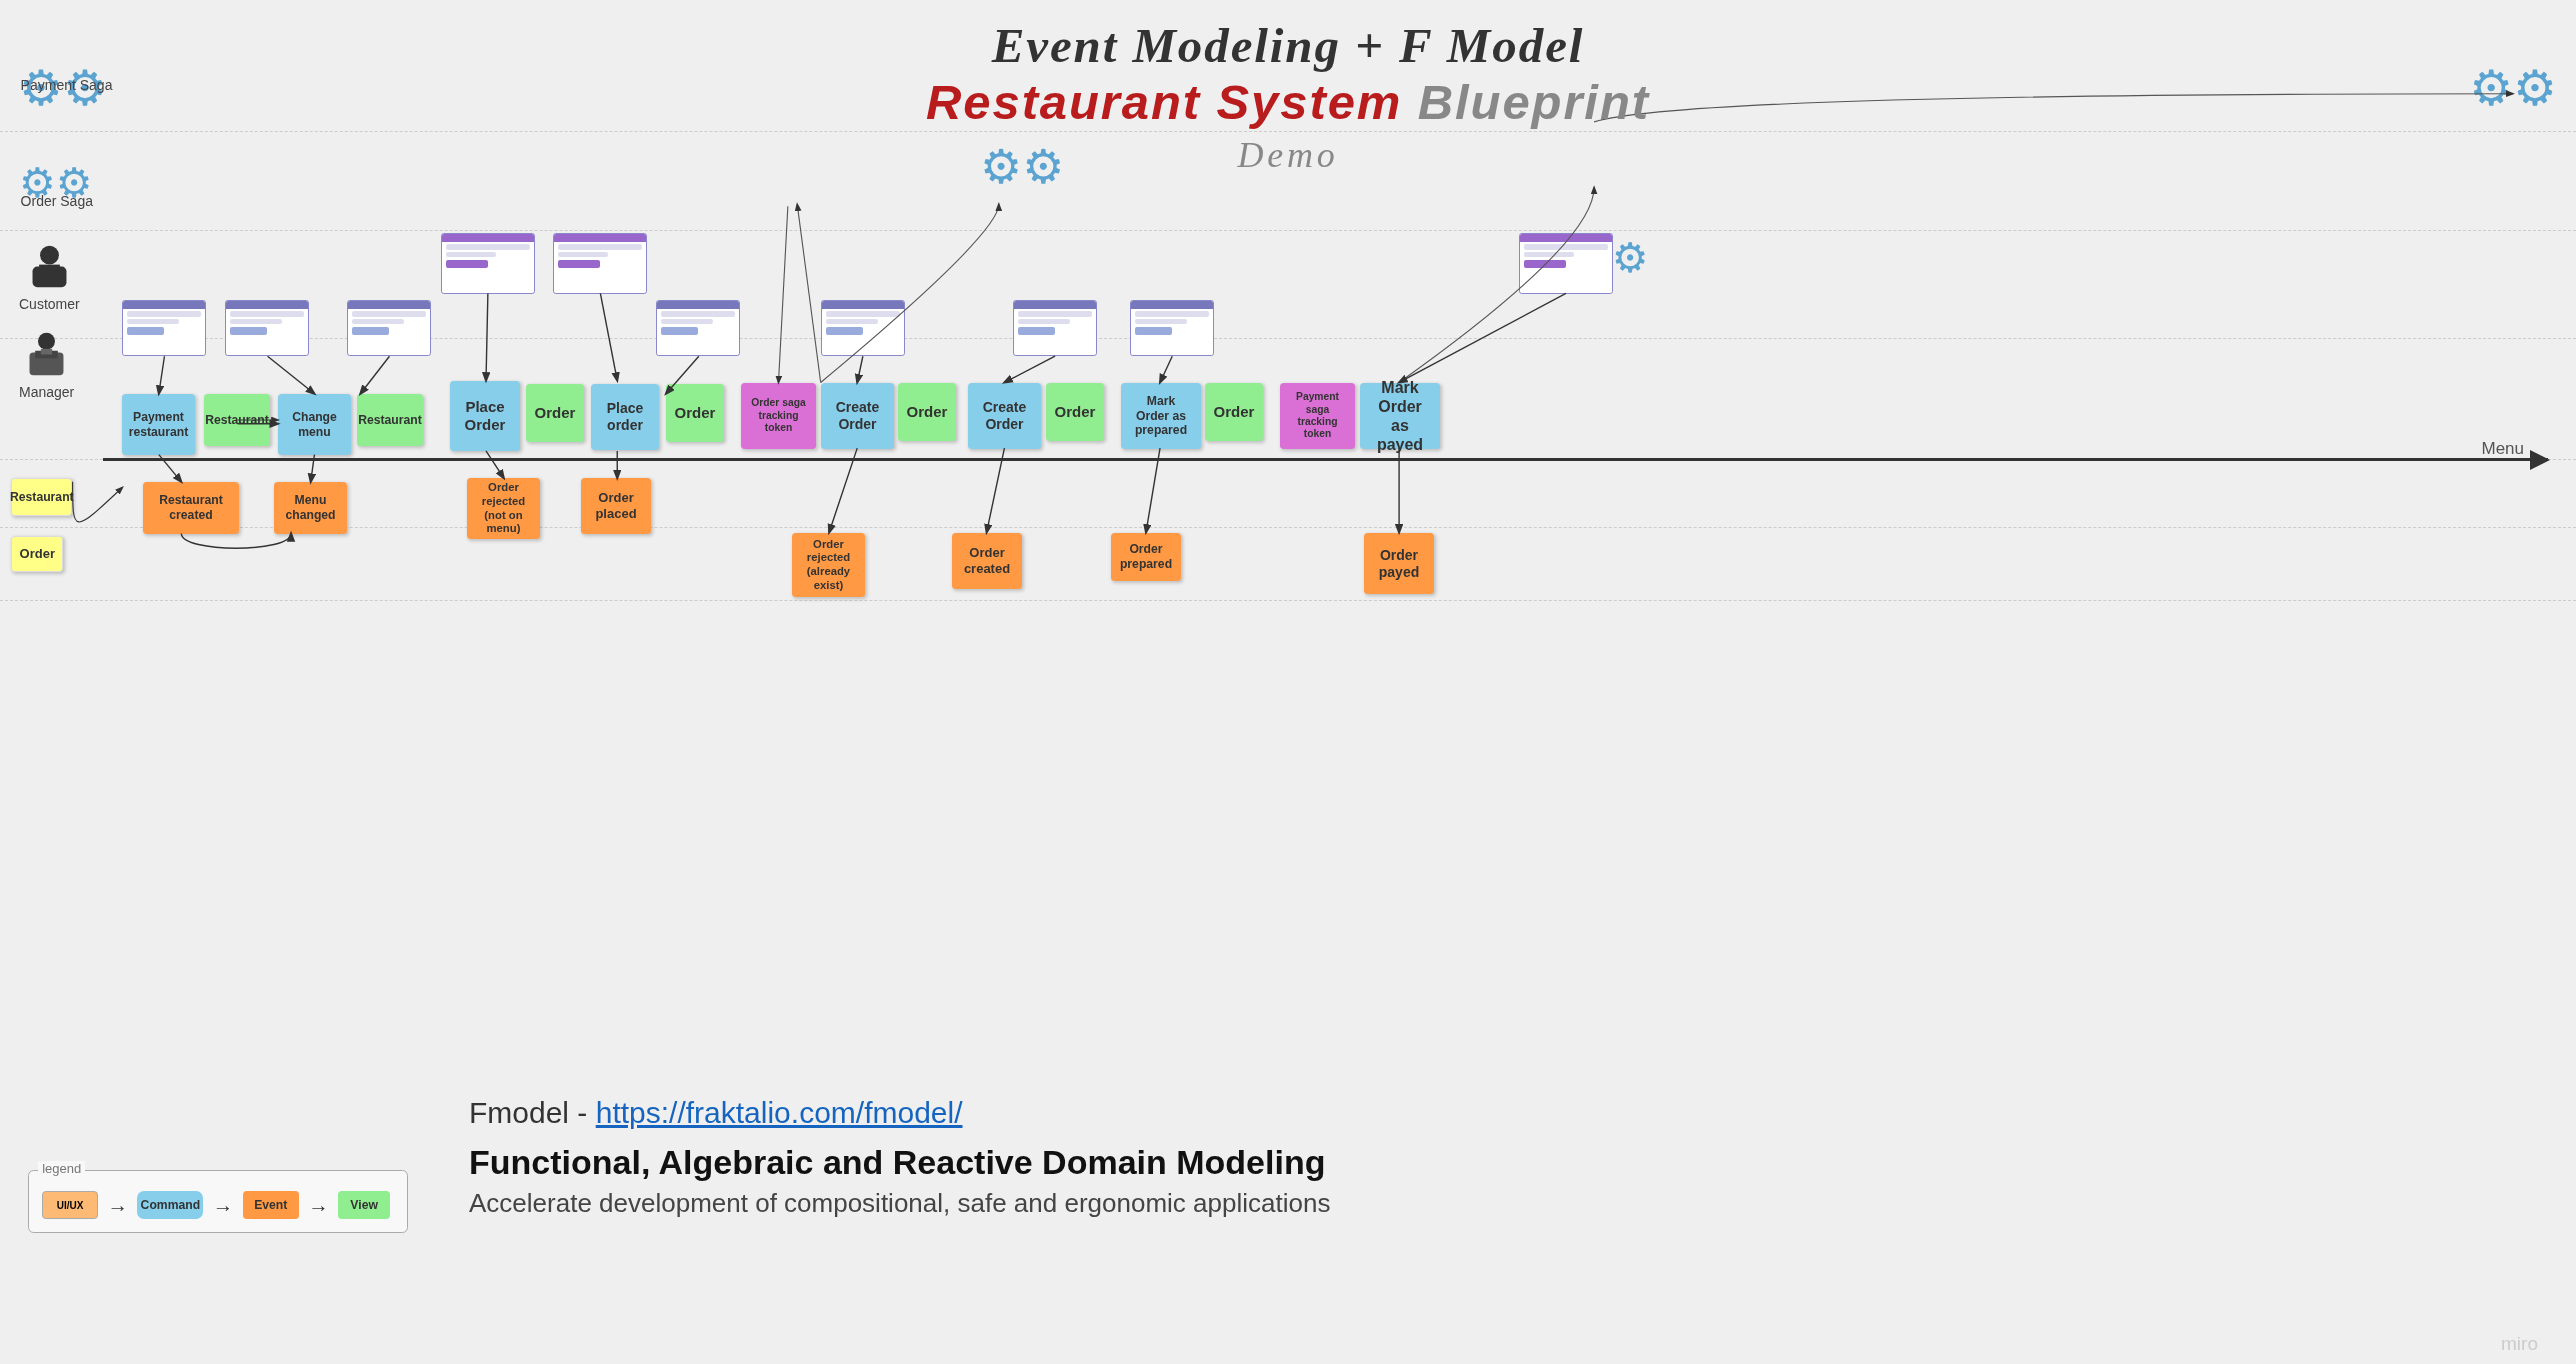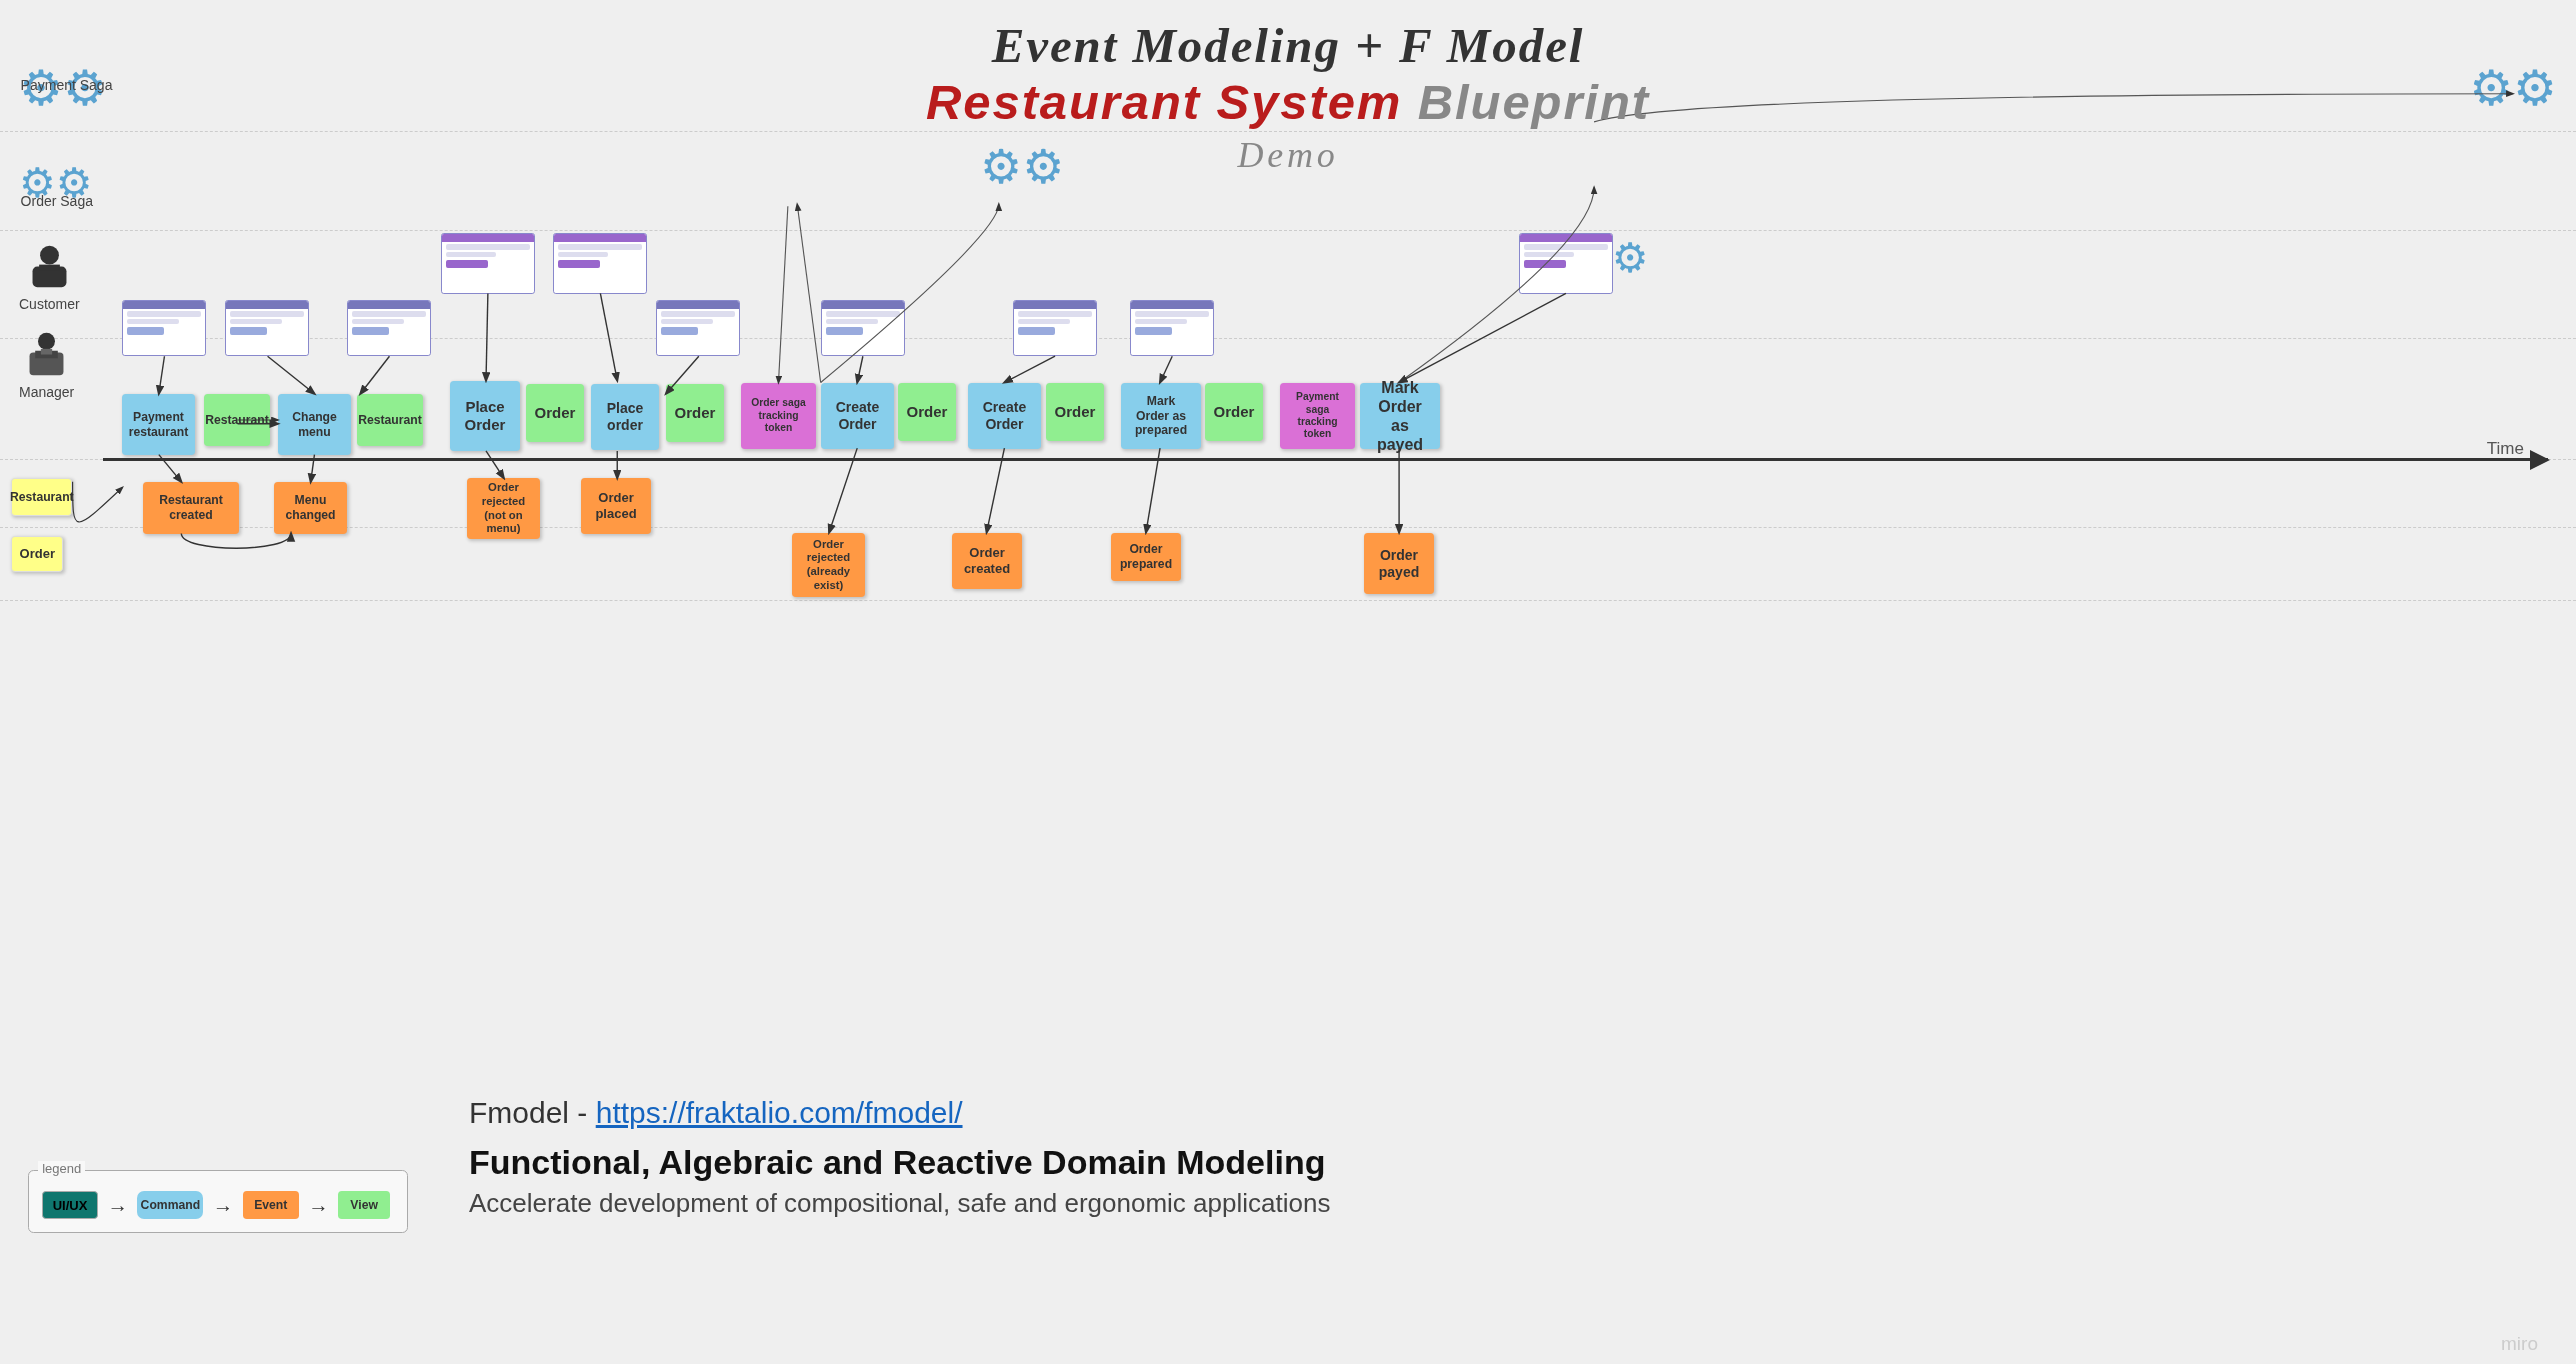--- a/index.html
+++ b/index.html
@@ -259,21 +259,21 @@
       <rect x="8" y="24" width="36" height="24" rx="4" fill="#555"></rect>
       <rect x="14" y="22" width="24" height="8" fill="#444"></rect>
       <rect x="20" y="20" width="12" height="6" fill="#666"></rect>
     </svg>
     <div style="font-size:14px; color:#444; margin-top:1.9px;">Manager</div>
   </div>
 
   <div style="position:absolute; top:458px; left:103px; right:28px; height:2.8px; background:#333; z-index:5;">
     <div style="position:absolute; right:-1.9px; top:-8.4px; border-left:20.6px solid #333; border-top:10.3px solid transparent; border-bottom:10.3px solid transparent;"></div>
   </div>
-  <div style="position:absolute; top:439px; right:52px; font-size:17px; color:#555;">Time</div>
+  <div style="position:absolute; top:439px; right:52px; font-size:17px; color:#555;">Menu</div>
 
   <div class="screen" style="top:300px; left:122px; width:84px; height:56px;">
     <div class="screen-header"></div>
     <div class="screen-row"></div>
     <div class="screen-row" style="width:70%"></div>
     <div class="screen-btn"></div>
   </div>
 
   <div class="screen" style="top:300px; left:225px; width:84px; height:56px;">
     <div class="screen-header"></div>
@@ -436,21 +436,21 @@
     <defs>
       <marker id="arrow" markerWidth="8" markerHeight="8" refX="6" refY="3" orient="auto">
         <path d="M0,0 L0,6 L8,3 z" fill="#333"></path>
       </marker>
     </defs>
   </svg>
 
   <div class="legend">
     <span class="legend-title">legend</span>
     <div class="legend-row">
-      <div style="width:56px; height:28px; background:#0f766e; border:1.4px solid #aaa; border-radius:3.8px; display:flex; align-items:center; justify-content:center; font-size:13px; font-weight:bold;">UI/UX</div>
+      <div style="width:56px; height:28px; background:#fdba74; border:1.4px solid #aaa; border-radius:3.8px; display:flex; align-items:center; justify-content:center; font-size:10px; font-weight:bold;">UI/UX</div>
       <span class="legend-arrow">→</span>
       <div class="legend-box card-blue" style="width:66px;border-radius:7px;">Command</div>
       <span class="legend-arrow">→</span>
       <div class="legend-box card-orange" style="width:56px;">Event</div>
       <span class="legend-arrow">→</span>
       <div class="legend-box card-green" style="width:52px;">View</div>
     </div>
   </div>
 
   <div class="fmodel-section">

